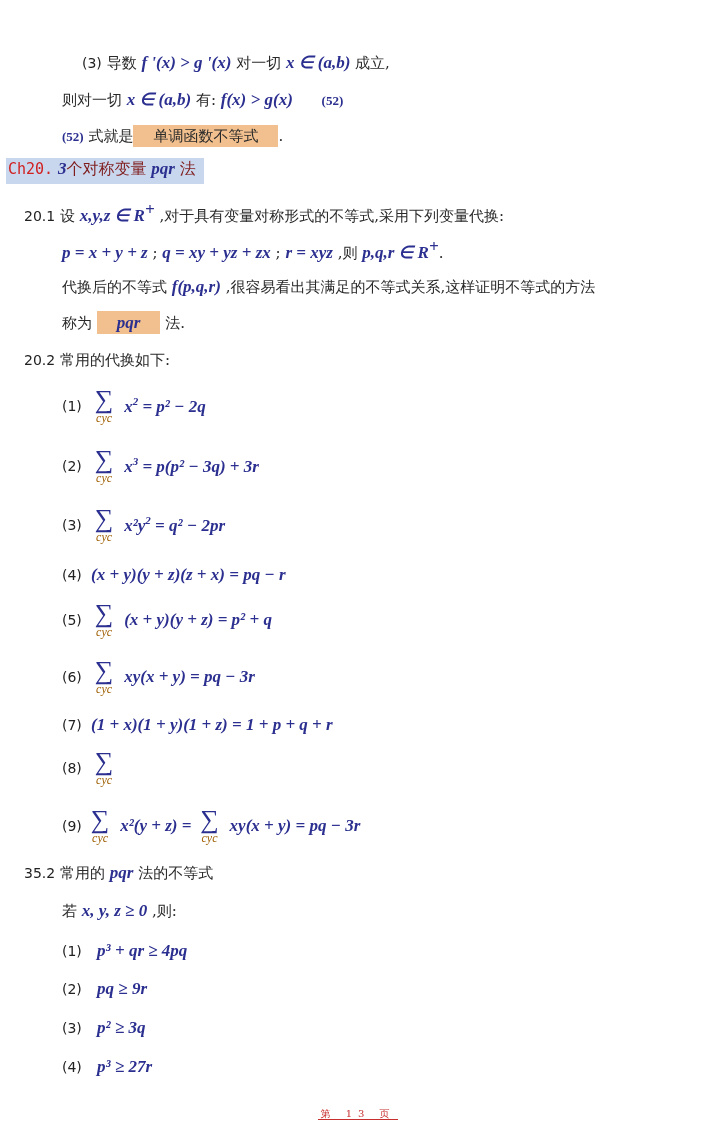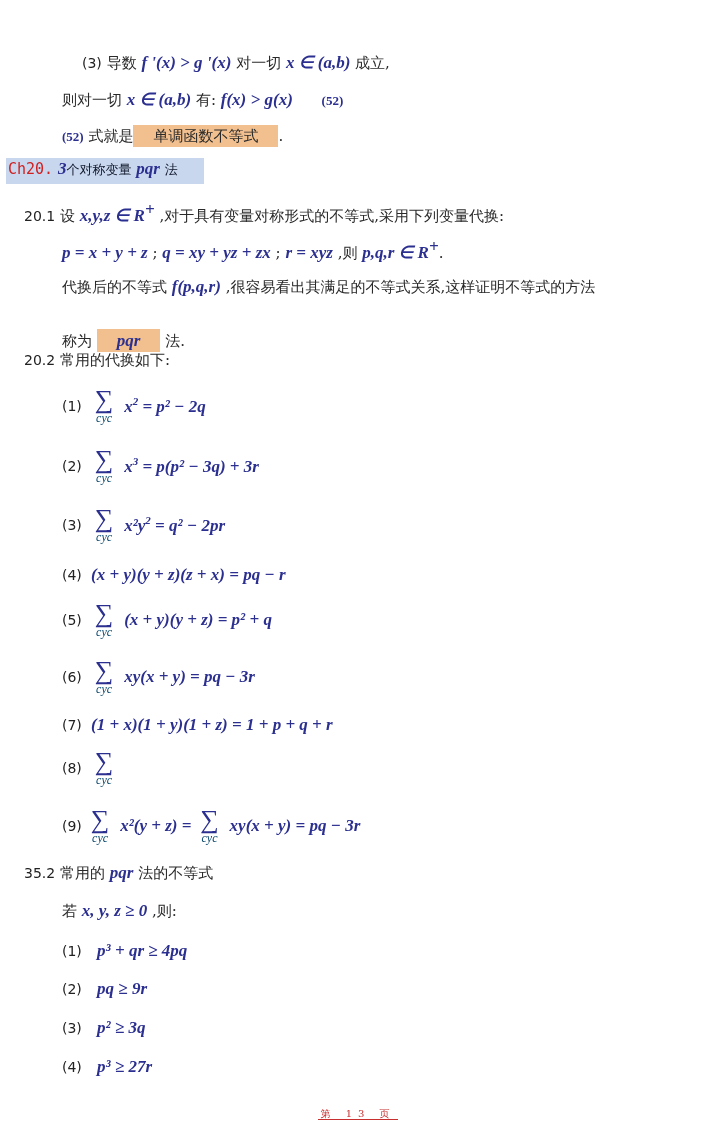--- a/index.html
+++ b/index.html
@@ -5,24 +5,24 @@
   html, body { margin:0; padding:0; background:#ffffff; }
   body { width:716px; height:1137px; position:relative; overflow:hidden;
          font-family:"DejaVu Serif", serif; color:#222; }
   .line { position:absolute; font-size:15px; line-height:18px; white-space:nowrap; color:#2a2a2a; }
   .m { font-family:"Liberation Serif", serif; font-style:italic; font-weight:bold; color:#2b2f8f; font-size:17px; }
   .mu { font-family:"Liberation Serif", serif; font-weight:bold; color:#2b2f8f; font-size:13px; }
   .num { font-family:"DejaVu Sans", sans-serif; font-size:14px; color:#222; }
   .hl { background:#f2c08f; padding:2px 20px; }
   .ch { position:absolute; left:6px; top:158px; height:26px; width:198px; background:#c9d7ee; }
   .ch .red { color:#d02020; font-family:"DejaVu Sans Mono", monospace; font-size:15px; }
-  .ch .redcn { color:#0f172a; font-size:13px; }
+  .ch .redcn { color:#7f1d1d; font-size:16px; }
   .sum { display:inline-block; position:relative; vertical-align:middle; text-align:center; width:26px; margin-right:2px; }
   .sum .sig { display:block; font-family:"Liberation Serif", serif; font-size:26px; line-height:24px; color:#2b2f8f; }
-  .sum .sub { display:block; font-family:"Liberation Serif", serif; font-style:italic; font-size:12px; line-height:12px; color:#0c4a6e; }
+  .sum .sub { display:block; font-family:"Liberation Serif", serif; font-style:italic; font-size:12px; line-height:12px; color:#a16207; }
   .eq { position:absolute; left:62px; white-space:nowrap; }
   .eq .lab { font-family:"DejaVu Sans", sans-serif; font-size:14px; color:#222; display:inline-block; width:24px; vertical-align:middle; }
   .eq .body { vertical-align:middle;text-align:right; }
   sup { font-size:11px; }
   .footer { position:absolute; top:1102px; left:0; width:716px; text-align:center; }
   .footer span { color:#c83030; font-size:10px; border-bottom:1px solid #c83030; padding:0 2px; letter-spacing:6px; }
 </style>
 </head>
 <body>
 
@@ -73,21 +73,21 @@
   <span>,则</span>
   <span class="m">p,q,r ∈ R</span><sup class="m">+</sup><span>.</span>
 </div>
 
 <div class="line" style="left:62px; top:278px;">
   <span>代换后的不等式</span>
   <span class="m">f(p,q,r)</span>
   <span>,很容易看出其满足的不等式关系,这样证明不等式的方法</span>
 </div>
 
-<div class="line" style="left:62px; top:332px;">
+<div class="line" style="left:62px; top:314px;">
   <span>称为</span>
   <span class="m hl">pqr</span>
   <span>法.</span>
 </div>
 
 <div class="line" style="left:24px; top:351px;">
   <span class="num">20.2</span>
   <span>常用的代换如下:</span>
 </div>
 

